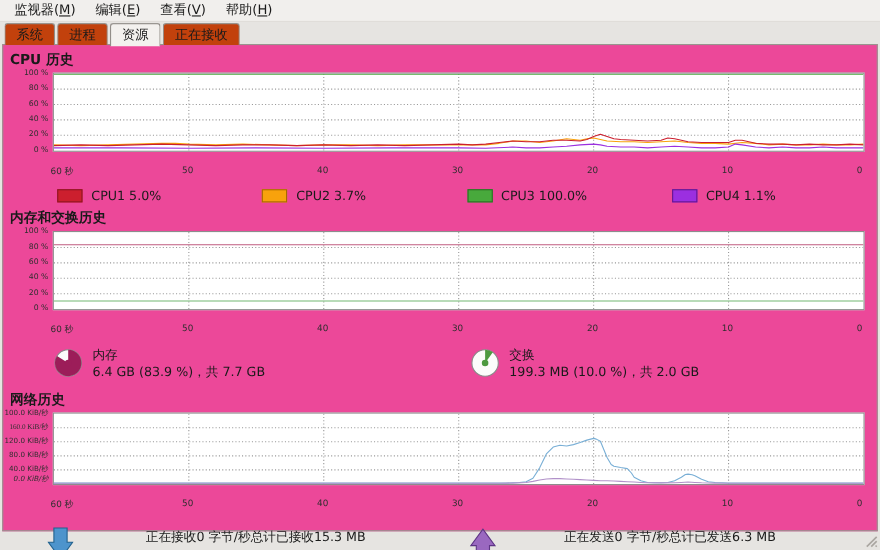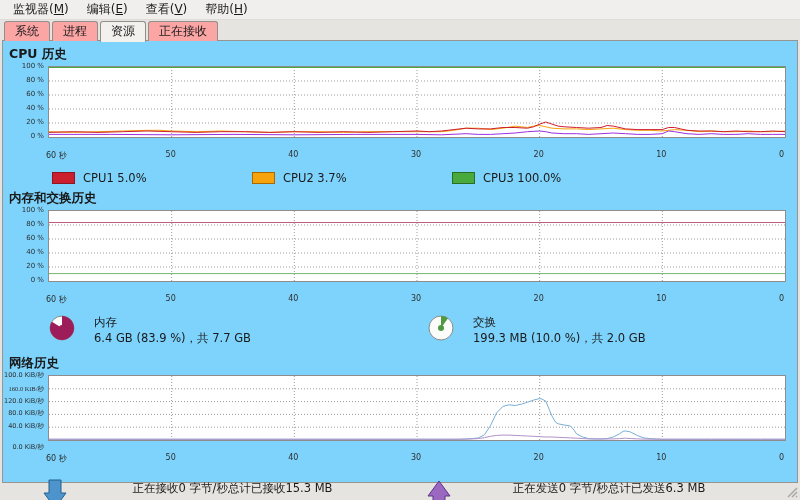--- a/index.html
+++ b/index.html
@@ -7,45 +7,45 @@
     width:800px;height:500px;overflow:hidden;position:relative;
     background:#e6e4e1;color:#1a1a1a;
     font-family:"DejaVu Sans","Liberation Sans",sans-serif;font-size:12px;
   }
   
   .menubar{height:19px;background:#f1efed;display:flex;align-items:center;padding-left:4px;border-bottom:1px solid #e0ddd9}
   .menu-item{padding:16px 9px;white-space:nowrap;cursor:default}
   .menu-item .mn{text-decoration:underline}
   
   .tabbar{height:21px;display:flex;align-items:flex-end;padding-left:4px;position:relative;z-index:2}
-  .tab{padding:3px 10px 3px;border:1px solid #928e89;border-bottom:none;background:#fca5a5;
+  .tab{padding:3px 10px 3px;border:1px solid #928e89;border-bottom:none;background:#c2410c;
        margin-right:2px;border-radius:3px 3px 0 0;line-height:13px;white-space:nowrap;cursor:default}
   .tab.active{background:#f3f1ee;margin-bottom:-1px;padding-bottom:4px}
   
-  .content{position:absolute;top:40px;left:2px;right:2px;bottom:17px;background:#7dd3fc;
+  .content{position:absolute;top:40px;left:2px;right:2px;bottom:17px;background:#ec4899;
            border:1px solid #989younger490;border:1px solid #98948f;box-sizing:border-box;z-index:1}
   .sec-title{font-weight:bold;font-size:12.5px;margin:5px 0 3px 6px}
   
   .graph{position:relative;margin-left:3px;padding-left:42px}
   .ylabels{position:absolute;left:0;top:0;width:40px;height:100%}
   .ylabels span{position:absolute;right:2px;font-size:7px;color:#2e2e2e;white-space:nowrap;line-height:9px}
   .graph-net .ylabels span{font-size:6.5px}
   .plot{width:736px;height:70px;background:#ffffff;border:1px solid #8d8d8d;position:relative;overflow:hidden}
   .graph-net .plot{height:64px}
   .xlabels{position:relative;height:12px;font-size:8px;color:#2e2e2e;margin-top:12px}
   .xlabels span{position:absolute;top:0;white-space:nowrap}
   svg line.grid{stroke:#9a9a9a;stroke-width:1;stroke-dasharray:1,2}
   svg polyline.series{fill:none;stroke-width:1;stroke-linejoin:round;stroke-linecap:round}
   
   .legend{display:flex;padding-left:49px;margin:9px 0 4px}
   .legend-item{width:200px;display:flex;align-items:center;gap:8px;font-size:11.5px}
   .swatch{width:23px;height:12px;border:1px solid #555;box-sizing:border-box}
   
   .inforow{position:relative;height:36px;margin-top:8px}
-  .infoblock{position:absolute;top:0;display:flex;align-items:flex-start;gap:18px}
+  .infoblock{position:absolute;top:0;display:flex;align-items:center;gap:8px}
   .infoblock .lines{display:flex;flex-direction:column;justify-content:center;font-size:11.5px;line-height:16px}
   .pie{width:28px;height:28px;display:inline-block}
   
   .netrow{position:relative;height:40px;margin-top:14px}
   .netblock{position:absolute;top:0;display:flex;gap:10px}
   .netblock .lines{flex:1;display:flex;flex-direction:row;justify-content:center;font-size:11.5px;padding:2px 0}
   .netline{display:flex;justify-content:space-between}
   .arrow{width:24px;height:31px}
   .arrow-down polygon{stroke:#21618e;stroke-width:1}
   .arrow-up polygon{stroke:#5e3585;stroke-width:1}
@@ -112,20 +112,24 @@
         <span>CPU1 5.0%</span>
       </div>
     <div class="legend-item">
         <span class="swatch" style="background: rgb(248, 162, 12); border-color: rgb(168, 106, 0);"></span>
         <span>CPU2 3.7%</span>
       </div>
     <div class="legend-item">
         <span class="swatch" style="background: rgb(72, 169, 60); border-color: rgb(44, 111, 36);"></span>
         <span>CPU3 100.0%</span>
       </div>
+    <div class="legend-item">
+        <span class="swatch" style="background: rgb(155, 47, 224); border-color: rgb(100, 22, 143);"></span>
+        <span>CPU4 1.1%</span>
+      </div>
   </div>
 
   <div class="sec-title">内存和交换历史</div>
   <div class="graph">
     <div class="ylabels">
         <span style="top: -4px;">100 %</span>
         <span style="top: 10px;">80 %</span>
         <span style="top: 24px;">60 %</span>
         <span style="top: 38px;">40 %</span>
         <span style="top: 52px;">20 %</span>
@@ -180,21 +184,21 @@
   </div>
 
   <div class="sec-title">网络历史</div>
   <div class="graph graph-net">
     <div class="ylabels">
         <span style="top: -4px;">100.0 KiB/秒</span>
         <span style="top: 8.8px; font-family: Liberation Serif, serif;">160.0 KiB/秒</span>
         <span style="top: 21.6px;">120.0 KiB/秒</span>
         <span style="top: 34.4px;">80.0 KiB/秒</span>
         <span style="top: 47.2px;">40.0 KiB/秒</span>
-        <span style="top: 68px;">0.0 KiB/秒</span>
+        <span style="top: 56px; font-style: italic;">0.0 KiB/秒</span>
       </div>
     <div class="plot"><svg width="736" height="64">
           <line x1="0" x2="736" y1="12.8" y2="12.8" class="grid"></line>
           <line x1="0" x2="736" y1="25.6" y2="25.6" class="grid"></line>
           <line x1="0" x2="736" y1="38.4" y2="38.4" class="grid"></line>
           <line x1="0" x2="736" y1="51.2" y2="51.2" class="grid"></line>
           <line x1="122.66666666666666" x2="122.66666666666666" y1="0" y2="64" class="grid"></line>
           <line x1="245.33333333333331" x2="245.33333333333331" y1="0" y2="64" class="grid"></line>
           <line x1="368" x2="368" y1="0" y2="64" class="grid"></line>
           <line x1="490.66666666666663" x2="490.66666666666663" y1="0" y2="64" class="grid"></line>

